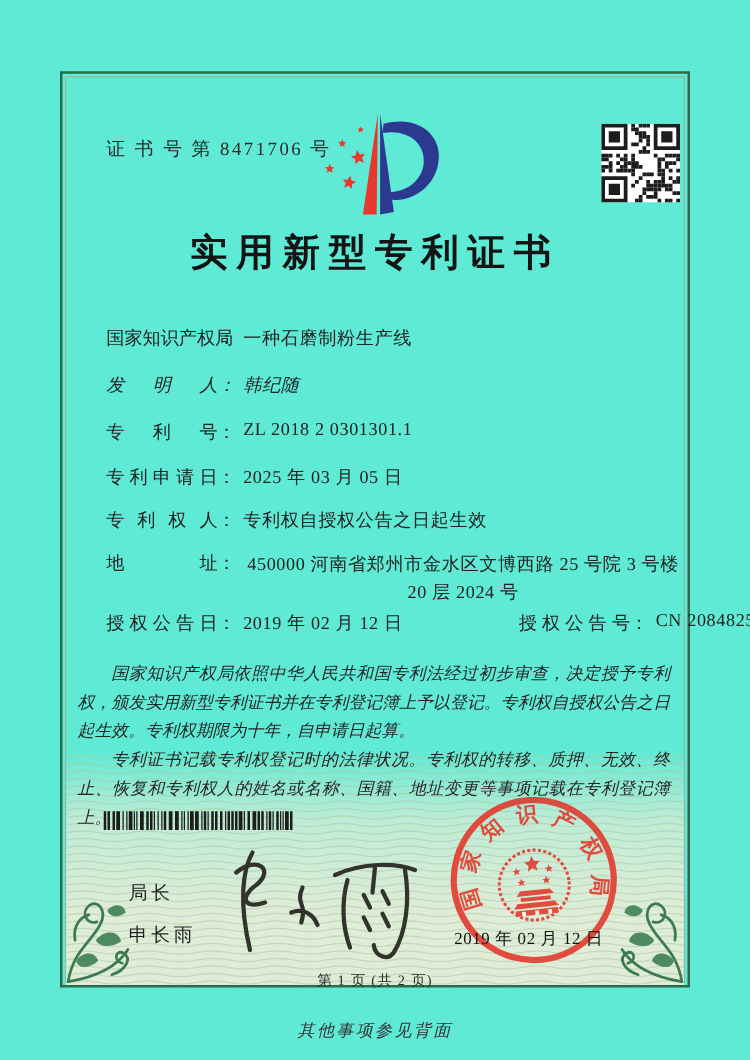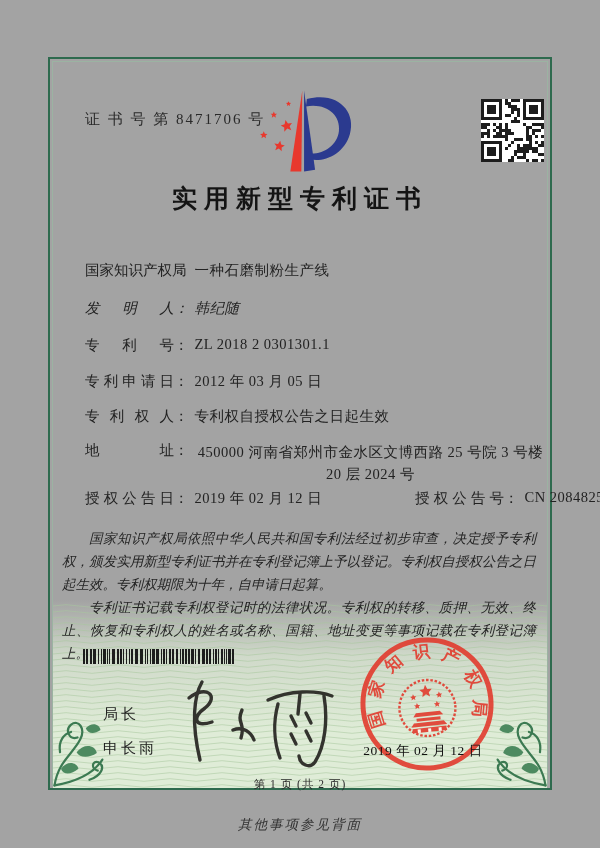--- a/index.html
+++ b/index.html
@@ -3,21 +3,21 @@
 <meta charset="utf-8">
 <style>
   html,body{margin:0;padding:0;}
   body{
     width:600px;height:848px;
     background:#f6f4ee;
     font-family:"Liberation Serif","DejaVu Serif",serif;
     position:relative;overflow:hidden;
     color:#1c1c1c;
   }
-  .page{position:absolute;inset:0;background:#a3a3a3;}
+  .page{position:absolute;inset:0;background:#5eead4;}
   
   .frame{
     position:absolute;left:48px;top:57px;right:48px;bottom:58px;
     border:2px solid #2e6a4e;
   }
   .frame-inner{
     position:absolute;inset:2px;
     border:1px solid #9bb3a2;
   }
   
@@ -29,21 +29,21 @@
   .green-band svg{position:absolute;inset:0;width:100%;height:100%;opacity:.55;}
   
   .cert-no{
     position:absolute;left:85px;top:110px;
     font-size:15px;letter-spacing:2px;color:#2a2a2a;z-index:5;
   }
   .logo{position:absolute;left:250px;top:84px;width:110px;height:98px;z-index:5;}
   .qr{position:absolute;left:481px;top:99px;width:63px;height:63px;z-index:5;}
   .title{
     position:absolute;left:0;right:0;top:182px;text-align:center;
-    font-size:25px;font-weight:bold;letter-spacing:7px;color:#141414;z-index:5;
+    font-size:30px;font-weight:bold;letter-spacing:7px;color:#141414;z-index:5;
   }
   
   .field-row{position:absolute;left:85px;font-size:14.5px;color:#222;z-index:5;white-space:nowrap;}
   .field-label{
     display:inline-block;width:89px;text-align:justify;text-align-last:justify;
     vertical-align:top;font-weight:500;
   }
   .field-colon{display:inline-block;vertical-align:top;}
   .field-value{display:inline-block;vertical-align:top;margin-left:6px;letter-spacing:.5px;text-align:center;}
   .field-value.wrap{white-space:normal;width:352px;line-height:22px;}
@@ -284,21 +284,21 @@
   <div class="field-row row-1">
     <span class="field-label">国家知识产权局</span><span class="field-colon">：</span><span class="field-value">一种石磨制粉生产线</span>
   </div>
   <div class="field-row row-2">
     <span class="field-label">发明人</span><span class="field-colon">：</span><span class="field-value">韩纪随</span>
   </div>
   <div class="field-row row-3">
     <span class="field-label">专利号</span><span class="field-colon">：</span><span class="field-value">ZL 2018 2 0301301.1</span>
   </div>
   <div class="field-row row-4">
-    <span class="field-label">专利申请日</span><span class="field-colon">：</span><span class="field-value">2012 年 03 月 05 日</span>
+    <span class="field-label">专利申请日</span><span class="field-colon">：</span><span class="field-value">2025 年 03 月 05 日</span>
   </div>
   <div class="field-row row-5">
     <span class="field-label">专利权人</span><span class="field-colon">：</span><span class="field-value">专利权自授权公告之日起生效</span>
   </div>
   <div class="field-row row-6">
     <span class="field-label">地址</span><span class="field-colon">：</span><span class="field-value wrap">450000 河南省郑州市金水区文博西路 25 号院 3 号楼 20 层 2024 号</span>
   </div>
   <div class="field-row row-7">
     <span class="field-label">授权公告日</span><span class="field-colon">：</span><span class="field-value">2019 年 02 月 12 日</span>
     <span class="second-pair">

